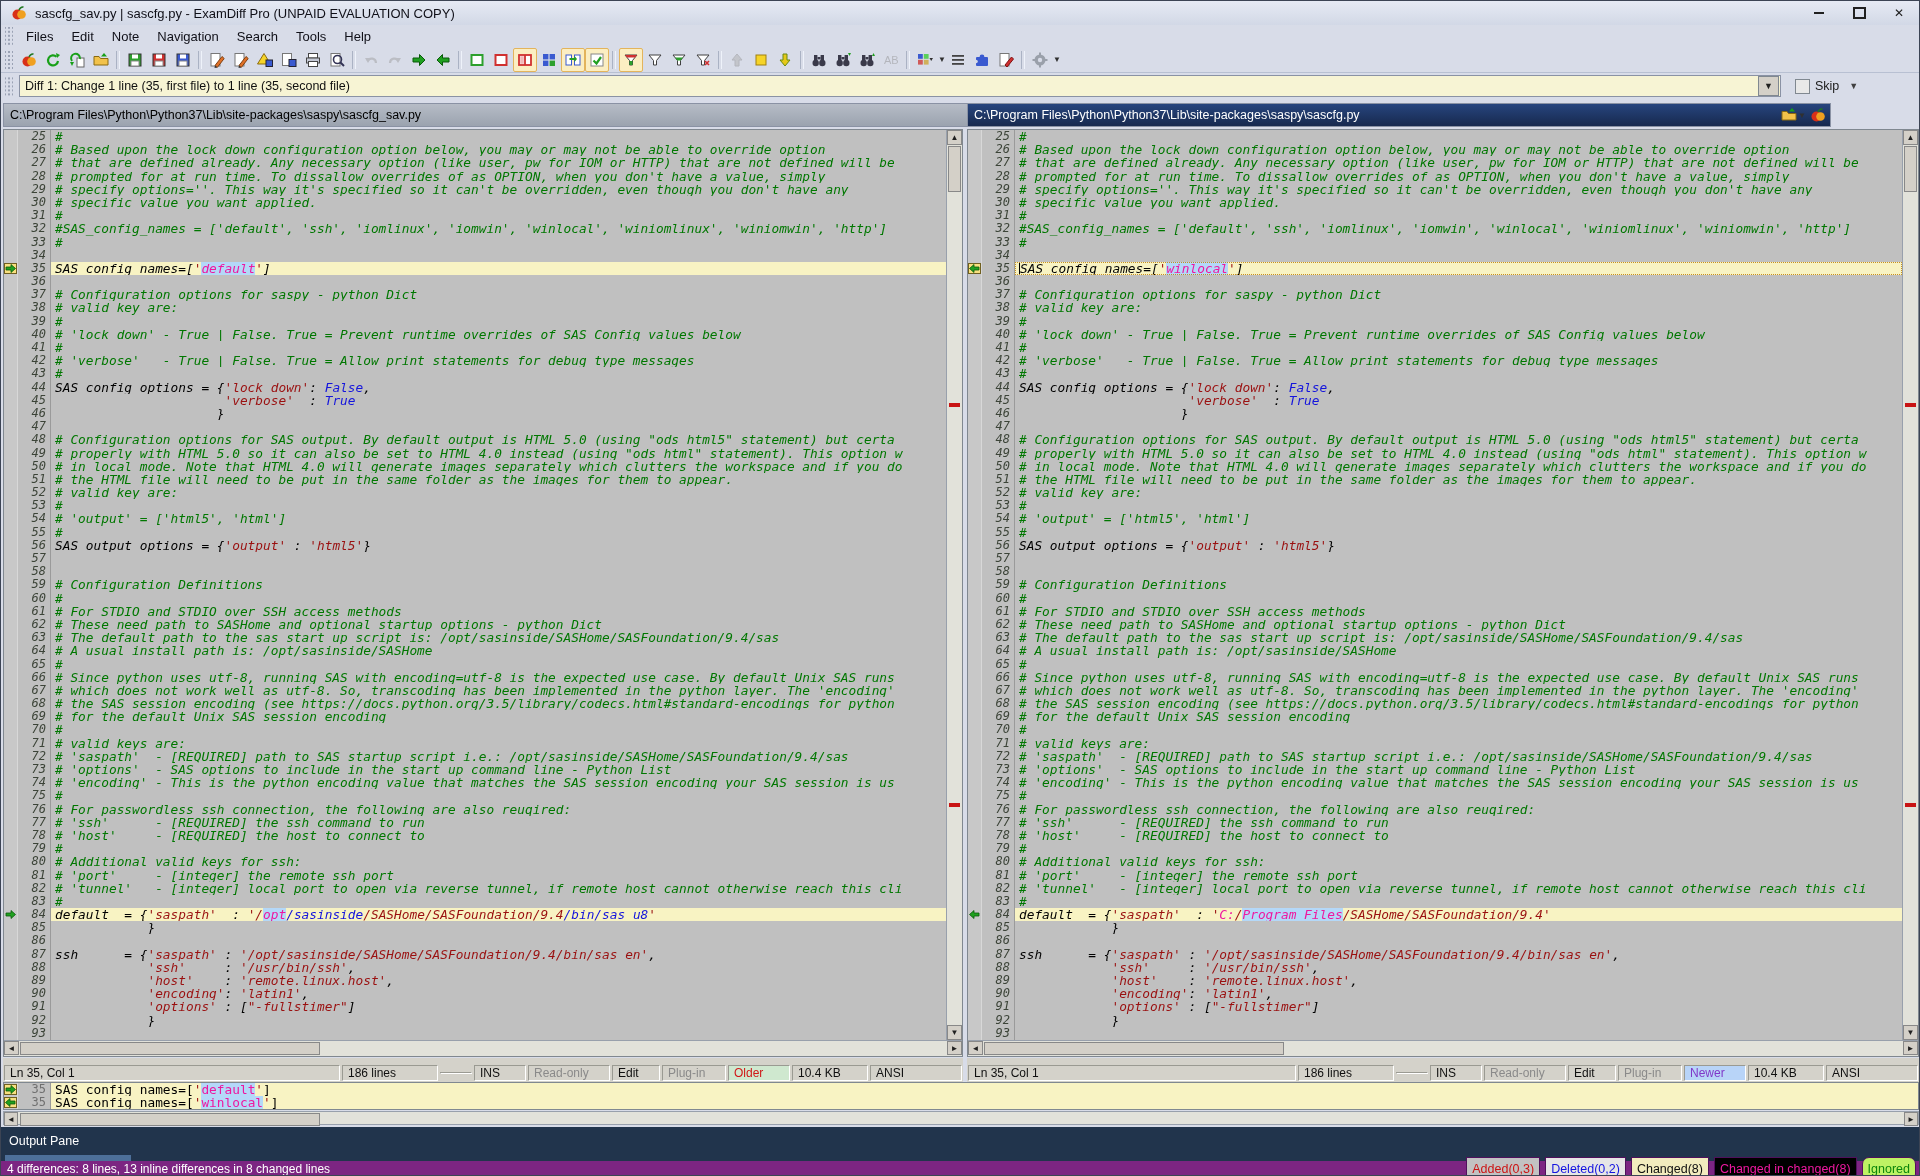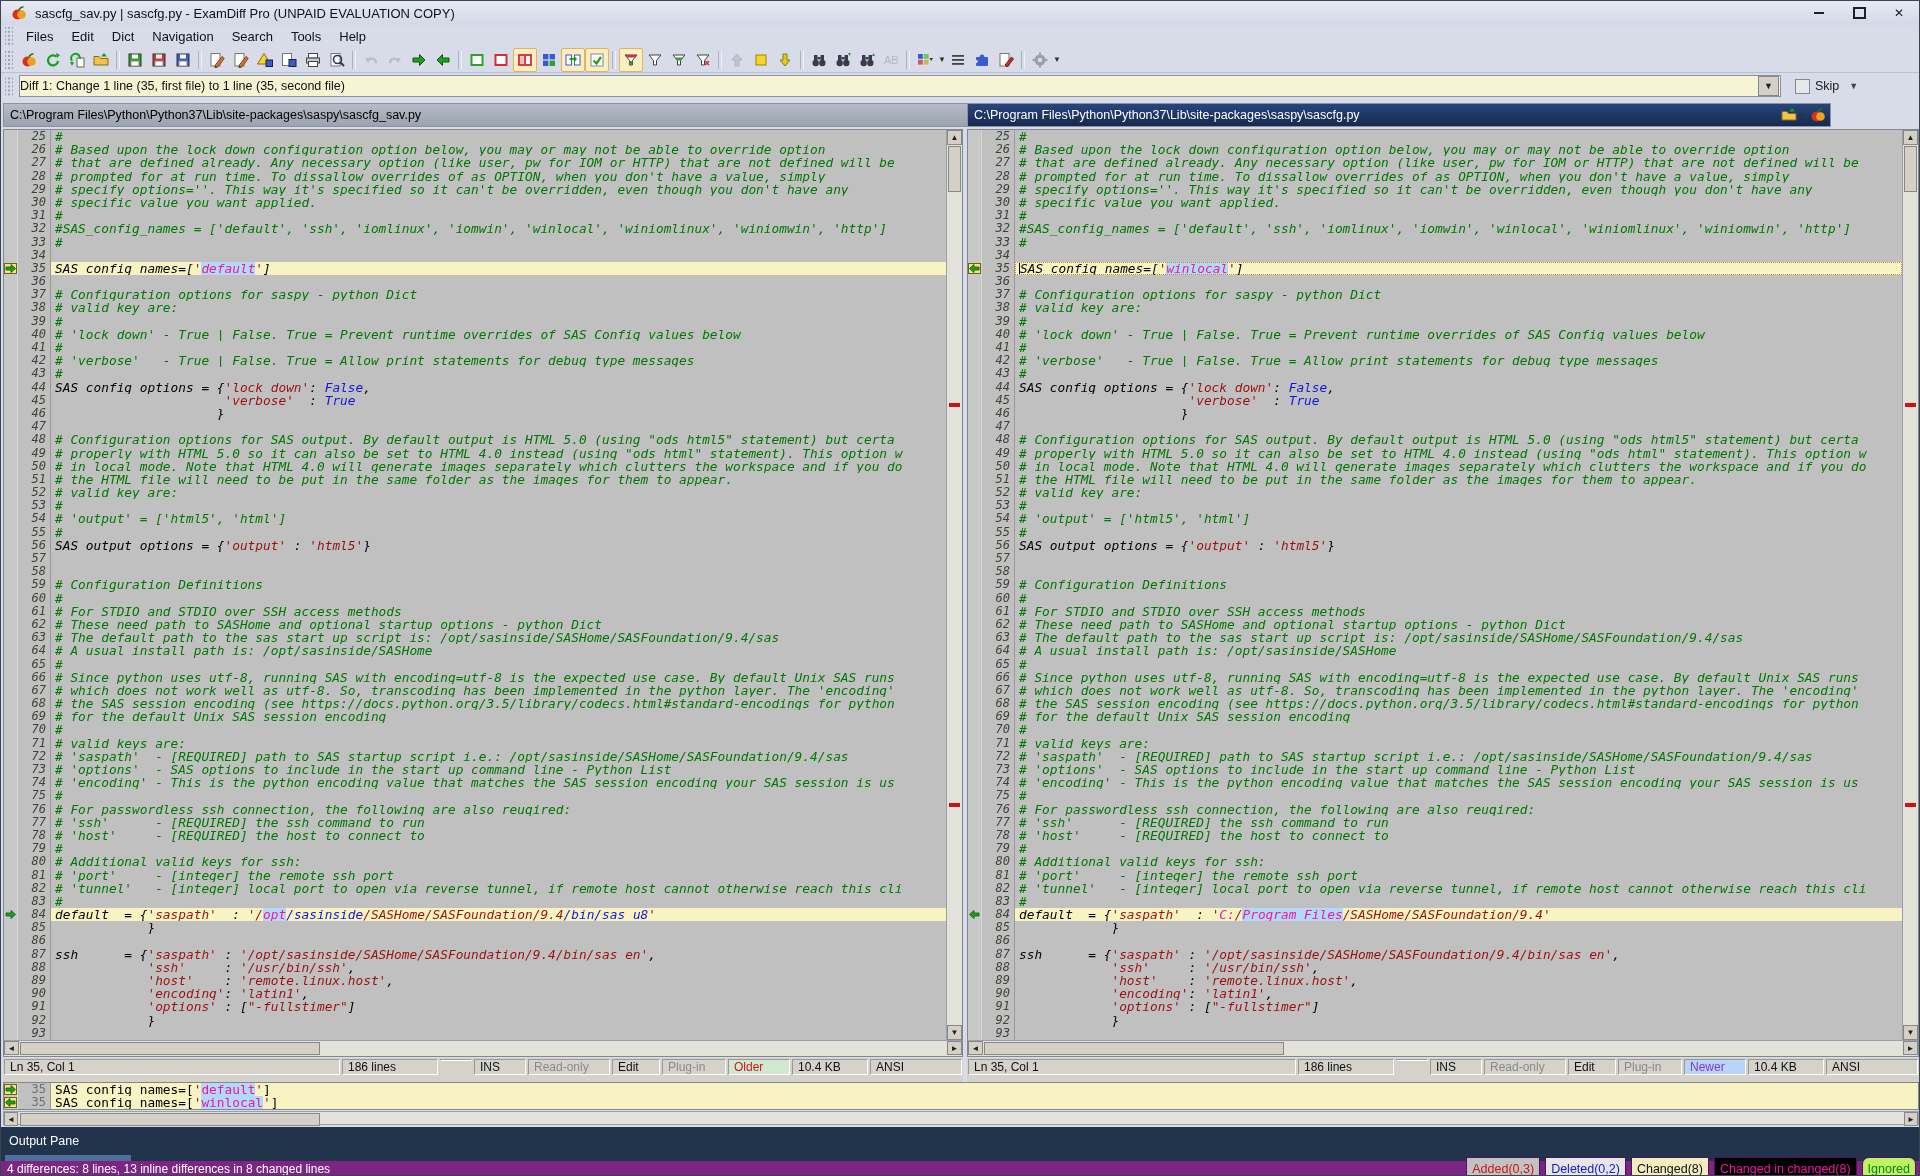--- a/index.html
+++ b/index.html
@@ -17,21 +17,21 @@
   .menu-item{padding:2px 9px;font-size:13px;color:#101018;}
   #toolbar{position:absolute;left:0;top:46px;width:100%;height:25px;display:flex;align-items:center;background:#d8dce8;border-bottom:1px solid #b8c0d2;}
   .tbtn{width:22px;height:22px;display:flex;align-items:center;justify-content:center;border:1px solid transparent;border-radius:2px;}
   .tbtn.toggled{background:#fbeec2;border-color:#e3b45c;}
   .tbtn.disabled{opacity:.45;filter:grayscale(1);}
   .tsep{width:2px;height:18px;margin:0 3px;border-left:1px solid #aab2c4;border-right:1px solid #eef2fa;}
   .dd{font-size:8px;color:#303030;margin-left:1px;}
   
   #diffrow{position:absolute;left:0;top:72px;width:100%;height:26px;display:flex;align-items:center;background:#d8dce8;}
   #diff-combo{flex:0 0 auto;width:1760px;height:20px;margin-left:2px;background:#f7f4d4;border:1px solid #8a92a4;display:flex;align-items:center;}
-  #diff-combo-text{flex:1;font-size:12.5px;color:#101010;white-space:nowrap;overflow:hidden;}
+  #diff-combo-text{flex:1;font-size:12.5px;padding-left:5px;color:#101010;white-space:nowrap;overflow:hidden;}
   #combo-btn{width:19px;height:18px;margin:0 1px;background:#d4d0c8;border:1px solid #808890;display:flex;align-items:center;justify-content:center;font-size:9px;color:#202020;}
   #skip-wrap{display:flex;align-items:center;margin-left:14px;font-size:12.5px;color:#202020;}
   #skip-box{width:13px;height:13px;background:#e8e8e8;border:1px solid #808890;margin-right:5px;}
   #chevron{margin-left:10px;font-size:9px;color:#404040;}
   
   .pane-header{position:absolute;top:102px;height:24px;display:flex;align-items:center;font-size:12.5px;border:1px solid #8a92a4;box-sizing:border-box;}
   #header-left{left:2px;width:1133px;background:linear-gradient(#b6bcc6,#9ba3af);color:#000;}
   #header-right{left:966px;width:864px;background:linear-gradient(#27457e,#17294e);color:#fff;}
   .pane-header .ptext{flex:1;padding-left:6px;white-space:nowrap;overflow:hidden;}
   .pane-header .hicons{display:flex;align-items:center;margin-right:4px;}
@@ -54,21 +54,21 @@
   .tok-mh{color:#ee18a0;background:#b4d8f8;}
   .cursor-bar{display:inline-block;width:1px;height:12px;background:#000;vertical-align:middle;}
   
   .vscroll{flex:0 0 15px;background:#e2e2da;border-left:1px solid #98a0ac;position:relative;}
   .sbtn{position:absolute;left:0;width:15px;height:15px;background:#d4d0c8;border:1px solid #888;box-sizing:border-box;font-size:8px;display:flex;align-items:center;justify-content:center;color:#202020;}
   .vthumb{position:absolute;left:1px;width:13px;background:#d4d0c8;border:1px solid #888;box-sizing:border-box;}
   .redmark{position:absolute;left:2px;width:11px;height:4px;background:#c81414;}
   .hscroll{flex:0 0 15px;background:#e2e2da;border-top:1px solid #98a0ac;position:relative;}
   .hthumb{position:absolute;top:1px;height:13px;background:#d4d0c8;border:1px solid #888;box-sizing:border-box;}
   
-  .statusbar{position:absolute;top:1057px;height:30px;display:flex;align-items:flex-start;background:#d4d2ca;font-size:12px;}
+  .statusbar{position:absolute;top:1057px;height:30px;display:flex;align-items:center;background:#d4d2ca;font-size:12px;}
   #status-left{left:2px;width:960px;}
   #status-right{left:966px;width:952px;}
   .scell{border:1px solid;border-color:#9a9a92 #fff #fff #9a9a92;margin:1px;display:flex;align-items:center;padding:0 5px;white-space:nowrap;overflow:hidden;color:#101010;}
   .scell.flex{flex:1;}
   .scell.dim{color:#8a8a8a;}
   .scell.older{color:#d01818;background:#cfe8cf;}
   .scell.newer{color:#8038c8;background:#b8d4f8;}
   
   #bottom-pane{position:absolute;left:2px;top:1081px;width:1916px;background:#c0c0c0;border:1px solid #808890;box-sizing:border-box;}
   #bottom-hscroll{position:absolute;left:2px;top:1110px;width:1916px;height:14px;background:#e2e2da;border:1px solid #98a0ac;box-sizing:border-box;}
@@ -105,21 +105,21 @@
           <span class="maxglyph"></span>
         </span>
       <span class="winbtn">✕</span>
     </div>
   </div>
 
   <div id="menubar">
     <span class="grip"></span>
   <span class="menu-item">Files</span>
       <span class="menu-item">Edit</span>
-      <span class="menu-item">Dict</span>
+      <span class="menu-item">Note</span>
       <span class="menu-item">Navigation</span>
       <span class="menu-item">Search</span>
       <span class="menu-item">Tools</span>
       <span class="menu-item">Help</span>
     </div>
 
   <div id="toolbar">
     <span class="grip"></span>
   <span class="tbtn">
         <svg width="16" height="16" viewBox="0 0 16 16">

